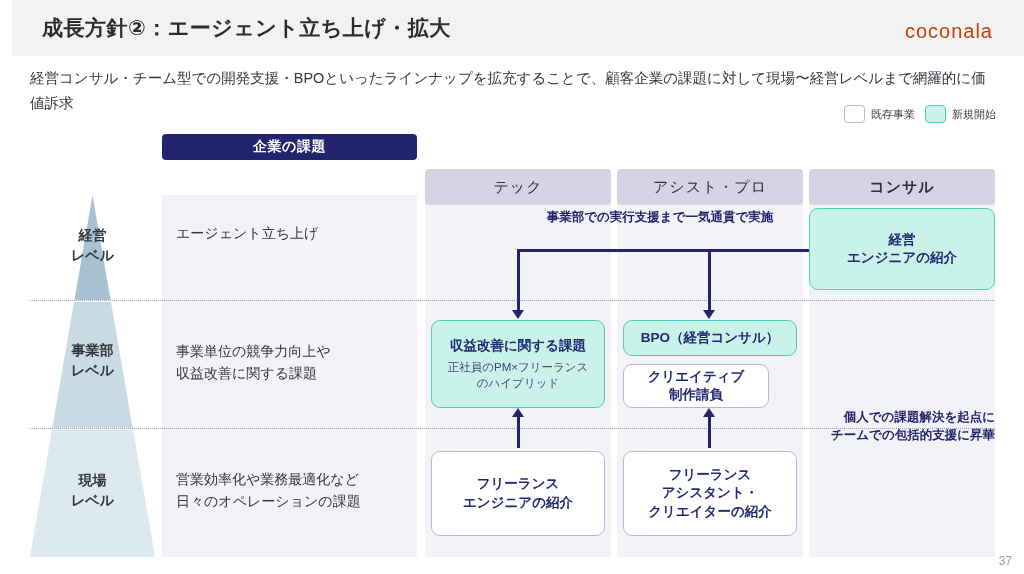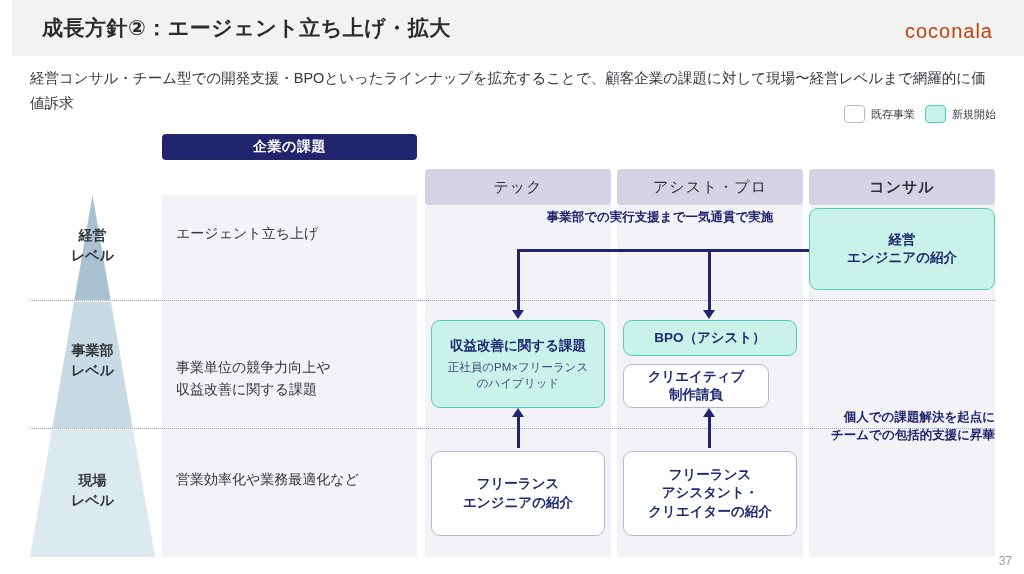--- a/index.html
+++ b/index.html
@@ -95,21 +95,21 @@
   #lbl-keiei{top:225px;}
   #lbl-jigyo{top:340px;}
   #lbl-genba{top:470px;}
 
   
   .issue{
     position:absolute;left:176px;width:240px;
     font-size:14px;line-height:1.6;color:#33363d;
   }
   #iss-1{top:222px;}
-  #iss-2{top:340px;margin-top:16px;}
+  #iss-2{top:340px;}
   #iss-3{top:468px;}
 
   
   .card{
     position:absolute;border-radius:9px;
     display:flex;flex-direction:column;
     align-items:center;justify-content:center;
     text-align:center;box-sizing:border-box;
   }
   .card-new{background:#c9f2e8;border:1.8px solid #4fd0bd;}
@@ -220,20 +220,21 @@
 
   <div class="issue" id="iss-1">
     <div>エージェント立ち上げ</div>
   </div>
   <div class="issue" id="iss-2">
     <div>事業単位の競争力向上や</div>
     <div>収益改善に関する課題</div>
   </div>
   <div class="issue" id="iss-3">
     <div>営業効率化や業務最適化など</div>
+    <div>日々のオペレーションの課題</div>
   </div>
 
   <div class="conn" id="conn-h"></div>
   <div class="conn" id="conn-v1"></div>
   <div class="conn" id="conn-v2"></div>
   <div class="arrow-dn" id="ar-dn1"></div>
   <div class="arrow-dn" id="ar-dn2"></div>
 
   <div class="conn" id="conn-up1"></div>
   <div class="conn" id="conn-up2"></div>
@@ -253,21 +254,21 @@
     <div class="card-title">エンジニアの紹介</div>
   </div>
 
   <div class="card card-new" id="card-team">
     <div class="card-title">収益改善に関する課題</div>
     <div class="card-sub">正社員のPM×フリーランス</div>
     <div class="card-sub" style="margin-top:0">のハイブリッド</div>
   </div>
 
   <div class="card card-new" id="card-bpo">
-    <div class="card-title">BPO（アシスト）</div>
+    <div class="card-title">BPO（経営コンサル）</div>
   </div>
 
   <div class="card card-old" id="card-creative">
     <div class="card-title">クリエイティブ</div>
     <div class="card-title">制作請負</div>
   </div>
 
   <div class="card card-old" id="card-fl-eng">
     <div class="card-title">フリーランス</div>
     <div class="card-title">エンジニアの紹介</div>

